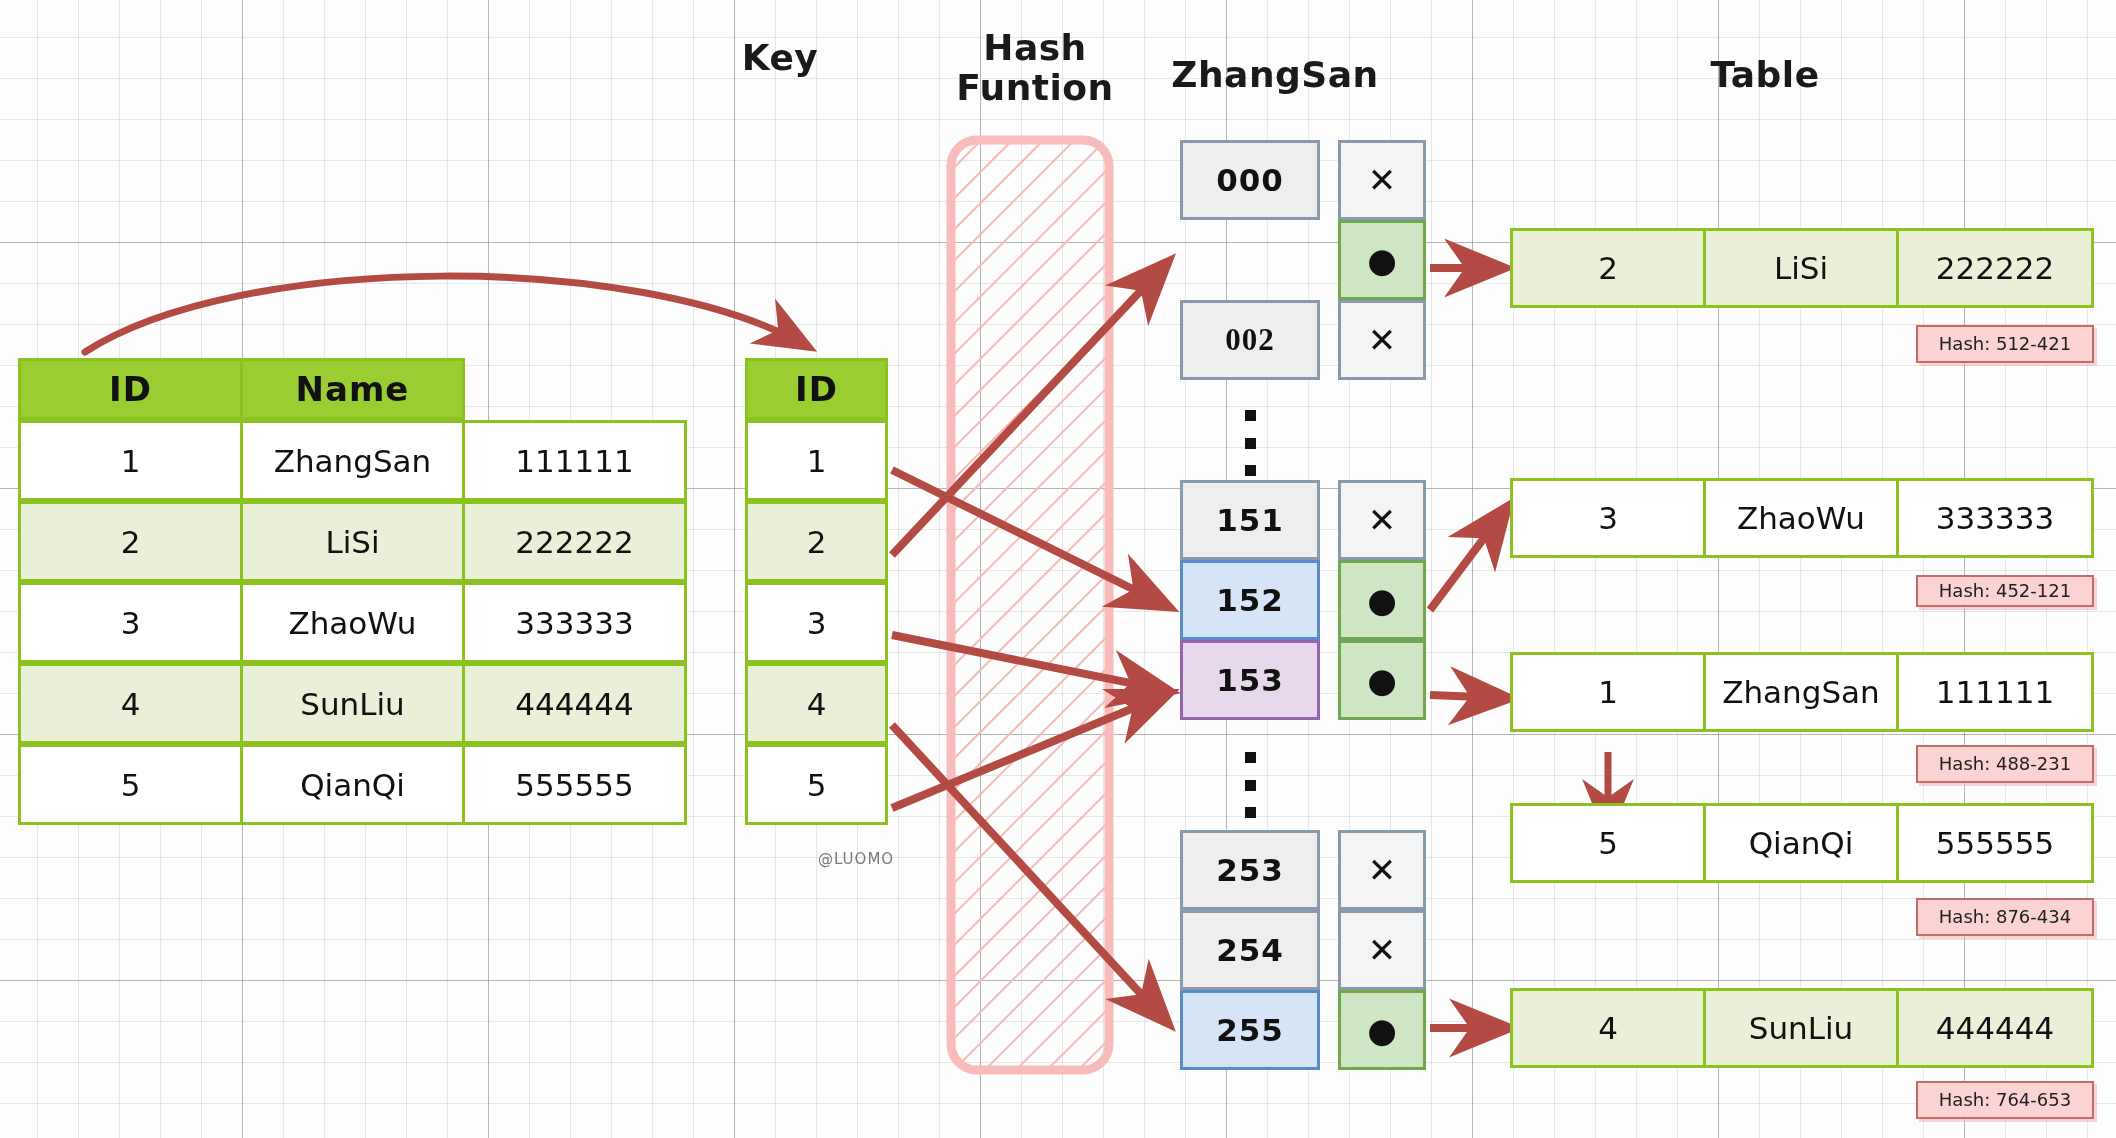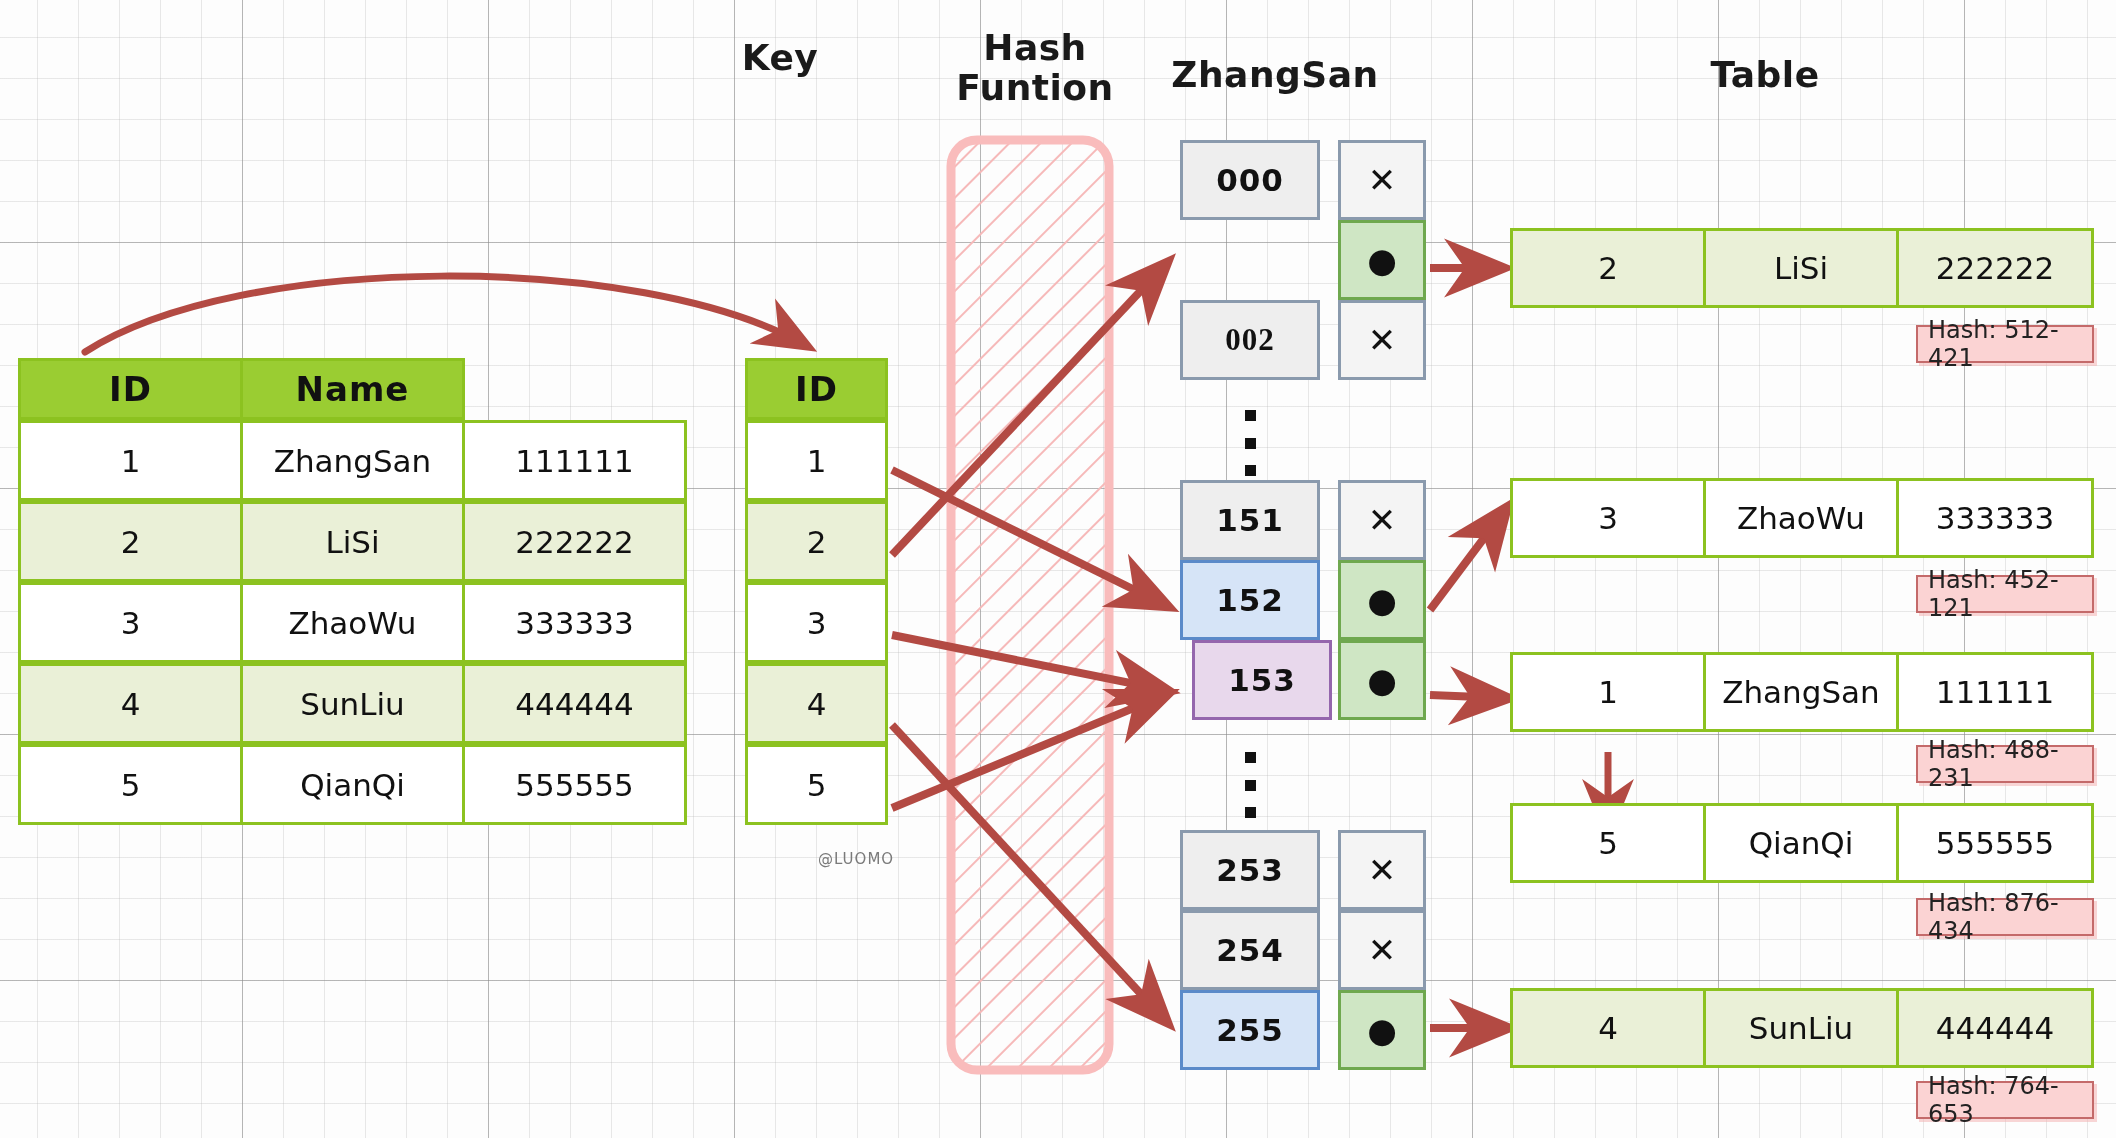--- a/index.html
+++ b/index.html
@@ -41,21 +41,21 @@
   }
 
   
   .gcell { border:3px solid #8cc220; background:#ffffff; }
   .gcell.alt { background:#eaf0d7; }
   .gcell.head { background:#9acd32; font-weight:700; font-size:34px; letter-spacing:1px; }
 
   
   .bcell { border:3px solid #8a9aad; background:#eeeeee; font-weight:600; letter-spacing:1px;}
   .bcell.sel-blue { background:#d6e4f7; border-color:#5b8ac9; }
-  .bcell.sel-purple { background:#e8d8ec; border-color:#9466ad;margin-left:12px; }
+  .bcell.sel-purple { background:#e8d8ec; border-color:#9466ad; }
 
   
   .pcell { border:3px solid #8a9aad; background:#f4f4f4; font-size:34px; font-weight:700; }
   .pcell.filled { background:#cfe6c4; border-color:#6fa84f; }
 
   
   .rcell { border:3px solid #8cc220; background:#ffffff; }
   .rcell.alt { background:#eaf0d7; }
 
   .vdots {
@@ -64,21 +64,21 @@
     width:14px;
   }
   .vdots i { display:block; width:11px; height:11px; background:#111; }
 
   .hashtag {
     position:absolute;
     box-sizing:border-box;
     border:2.5px solid #c46a6a;
     background:#fbd3d3;
     color:#222;
-    font-size:24px;
+    font-size:18px;
     padding:4px 10px 5px 10px;
     display:flex; align-items:center; justify-content:center;
     font-family:"DejaVu Sans", sans-serif;
     box-shadow:3px 3px 0 rgba(244,180,180,0.55);
   }
 
   .watermark {
     position:absolute;
     font-size:15px; color:#7a7a7a; letter-spacing:1px;
     font-family:"DejaVu Sans", sans-serif;
@@ -205,21 +205,21 @@
   <div class="cell pcell filled" style="left:1338px; top:990px; width:88px; height:80px;">●</div>
 
   <div class="cell rcell alt" style="left:1510px; top:228px; width:196px; height:80px;">2</div>
   <div class="cell rcell alt" style="left:1703px; top:228px; width:196px; height:80px;">LiSi</div>
   <div class="cell rcell alt" style="left:1896px; top:228px; width:198px; height:80px;">222222</div>
   <div class="hashtag" style="left:1916px; top:325px; width:178px; height:38px;">Hash: 512-421</div>
 
   <div class="cell rcell" style="left:1510px; top:478px; width:196px; height:80px;">3</div>
   <div class="cell rcell" style="left:1703px; top:478px; width:196px; height:80px;">ZhaoWu</div>
   <div class="cell rcell" style="left:1896px; top:478px; width:198px; height:80px;">333333</div>
-  <div class="hashtag" style="left:1916px; top:575px; width:178px; height:38px;">Hash: 452-121</div>
+  <div class="hashtag" style="left:1916px; top:575px; width:178px; height:32px;">Hash: 452-121</div>
 
   <div class="cell rcell" style="left:1510px; top:652px; width:196px; height:80px;">1</div>
   <div class="cell rcell" style="left:1703px; top:652px; width:196px; height:80px;">ZhangSan</div>
   <div class="cell rcell" style="left:1896px; top:652px; width:198px; height:80px;">111111</div>
   <div class="hashtag" style="left:1916px; top:745px; width:178px; height:38px;">Hash: 488-231</div>
 
   <div class="cell rcell" style="left:1510px; top:803px; width:196px; height:80px;">5</div>
   <div class="cell rcell" style="left:1703px; top:803px; width:196px; height:80px;">QianQi</div>
   <div class="cell rcell" style="left:1896px; top:803px; width:198px; height:80px;">555555</div>
   <div class="hashtag" style="left:1916px; top:898px; width:178px; height:38px;">Hash: 876-434</div>

